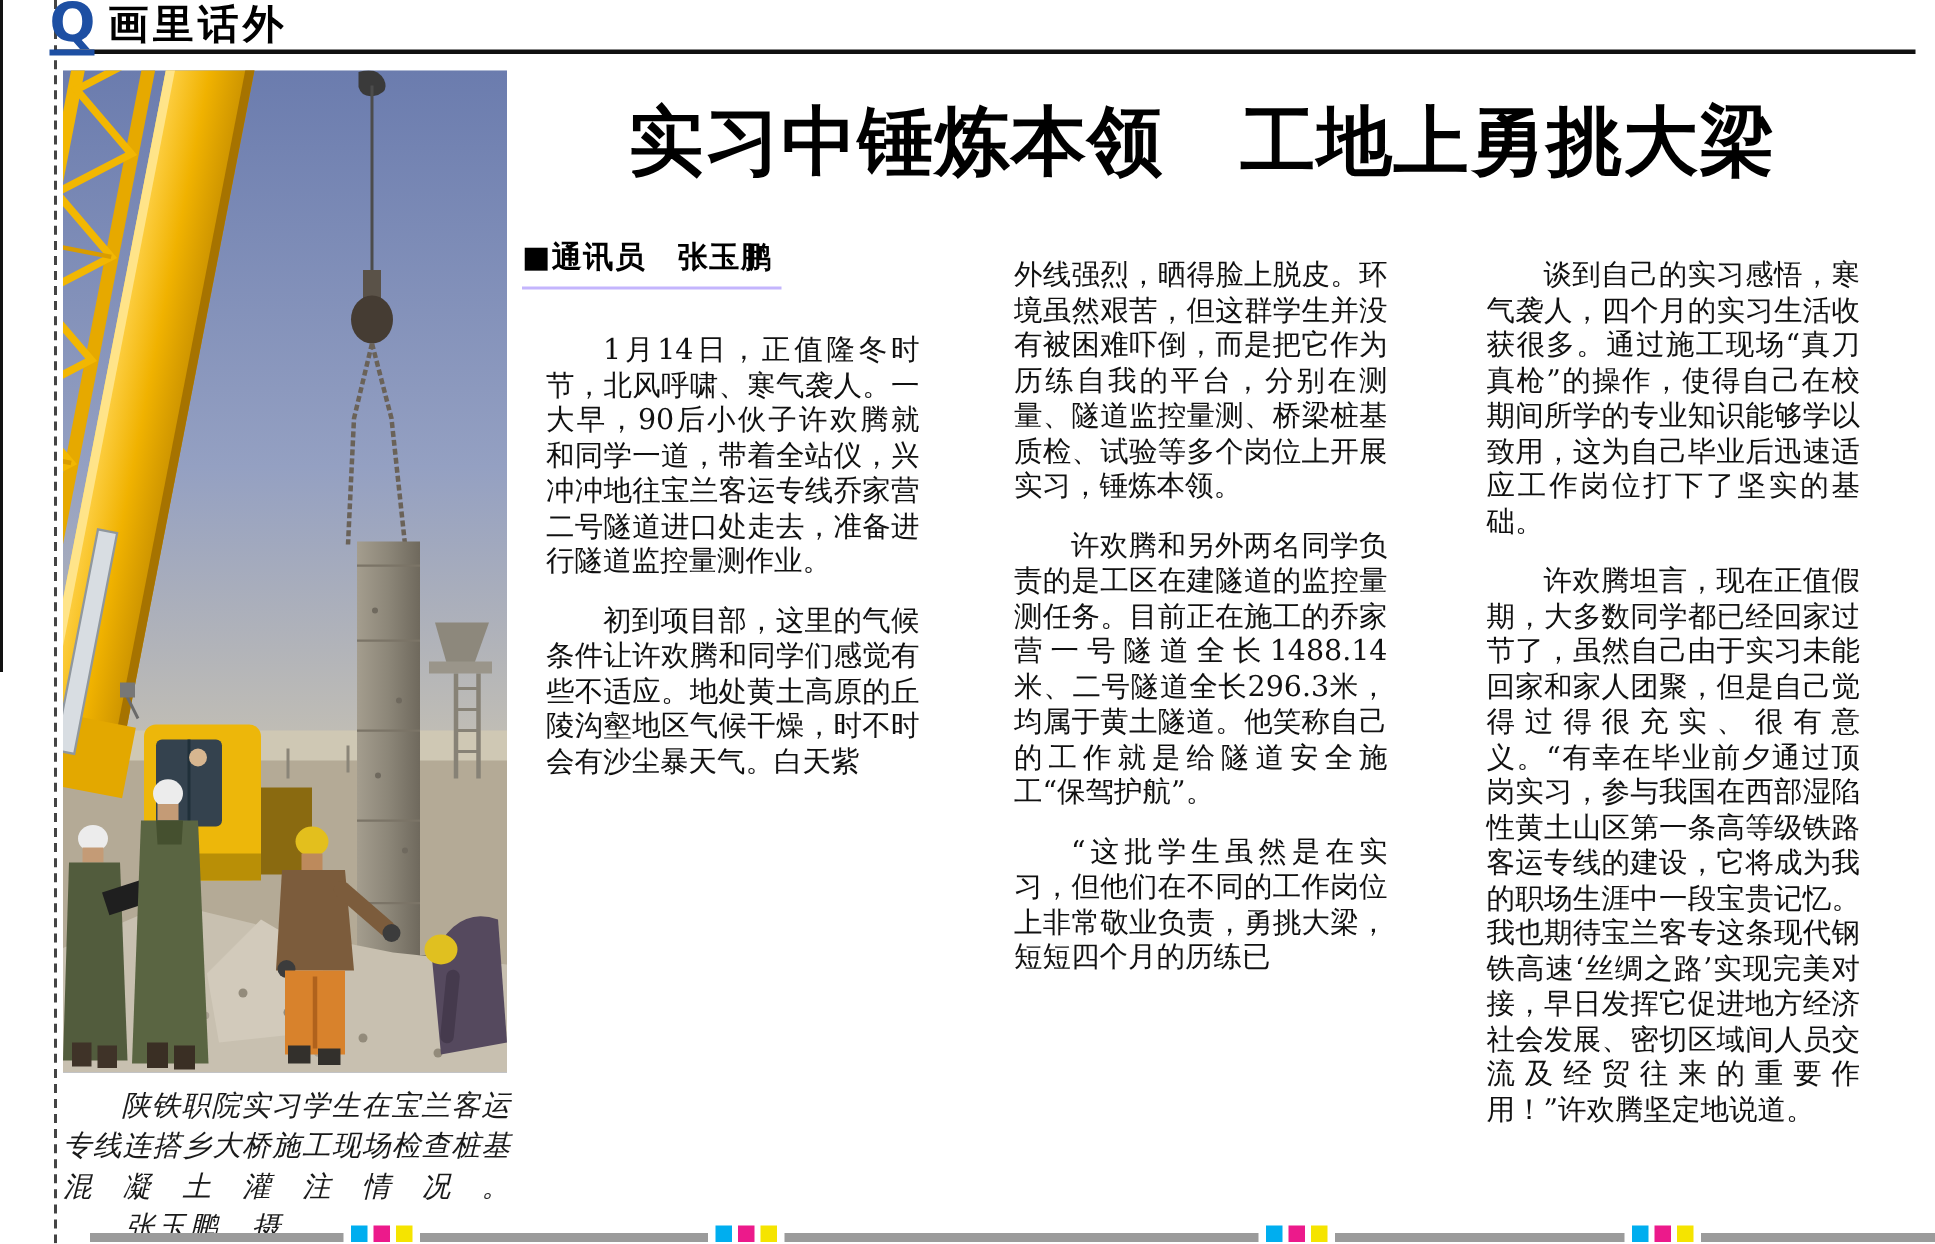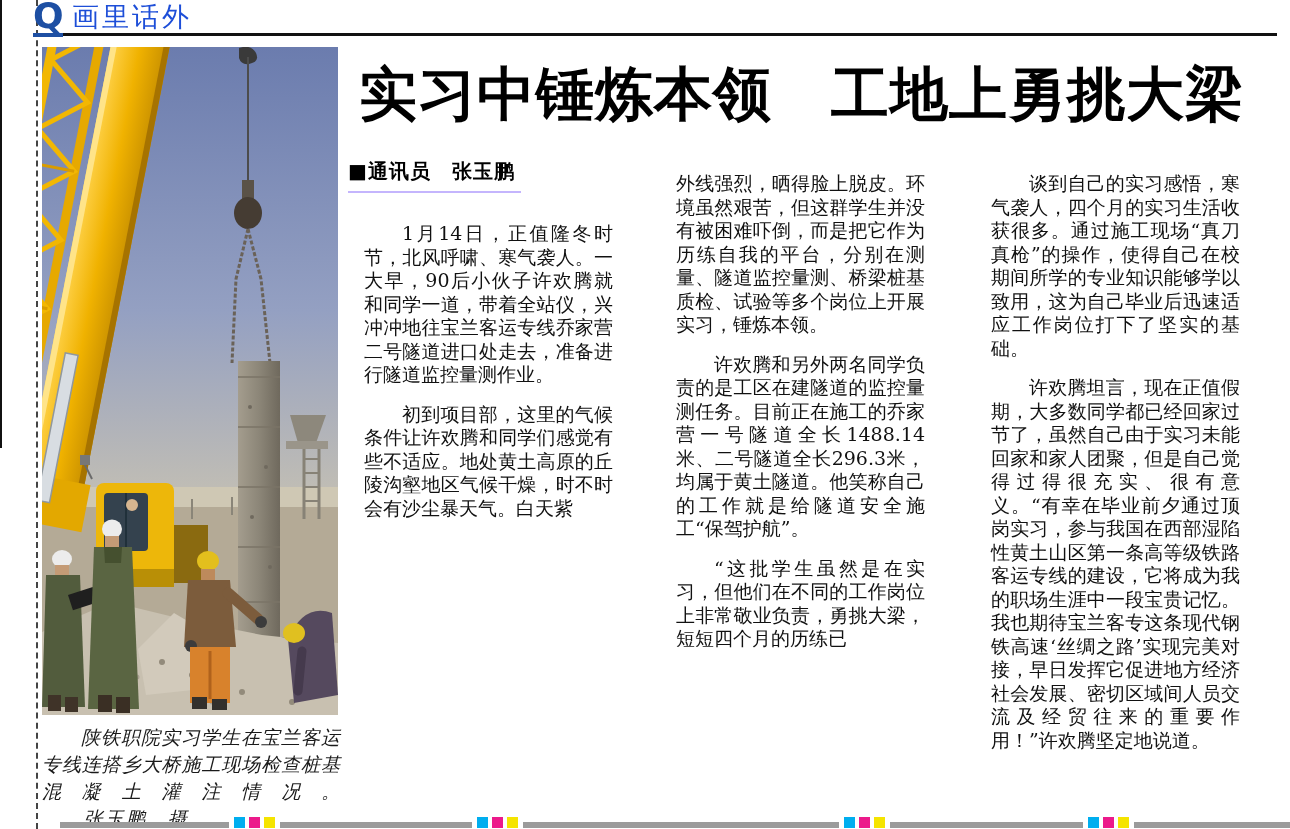--- a/index.html
+++ b/index.html
@@ -8,26 +8,26 @@
 
   
   .left-solid-rule{position:absolute;left:0;top:0;width:2px;height:448px;background:#111;}
   .fold-dashed-rule{position:absolute;left:36px;top:0;width:0;height:829px;border-left:2px dashed #444;}
 
   
   .masthead-logo{position:absolute;left:33px;top:-2px;font-family:"DejaVu Sans","Liberation Sans",sans-serif;
                  font-weight:bold;font-size:36px;color:#1d4fa3;line-height:36px;}
   .masthead-logo-underline{position:absolute;left:33px;top:33px;width:30px;height:4px;background:#1d4fa3;z-index:2;}
   .masthead-title{position:absolute;left:72px;top:2px;font-family:"DejaVu Sans","Liberation Sans",sans-serif;
-                  font-size:27px;font-weight:400;color:#1d4ed8;letter-spacing:3px;line-height:30px;}
+                  font-size:27px;font-weight:700;color:#000000;letter-spacing:3px;line-height:30px;}
   .masthead-rule{position:absolute;left:36px;top:33px;width:1241px;height:3px;background:#111;}
 
   
   .headline{position:absolute;left:348px;top:58px;width:907px;text-align:center;
-            font-size:58px;font-weight:bold;color:#000;letter-spacing:1px;line-height:72px;white-space:nowrap;}
+            font-size:50px;font-weight:bold;color:#000;letter-spacing:1px;line-height:72px;white-space:nowrap;}
   .byline{position:absolute;left:348px;top:158px;font-family:"DejaVu Sans","Liberation Sans",sans-serif;
           font-size:20px;font-weight:bold;color:#000;letter-spacing:1px;
           border-bottom:2px solid #c4b5fd;padding:0 6px 6px 0;}
 
   
   .col{position:absolute;width:281px;font-size:19px;line-height:23.5px;text-align:justify;
        word-break:break-all;color:#111;}
   .col-1{left:348px;top:206px;}
   .col-2{left:660px;top:156px;}
   .col-3{left:975px;top:156px;}

